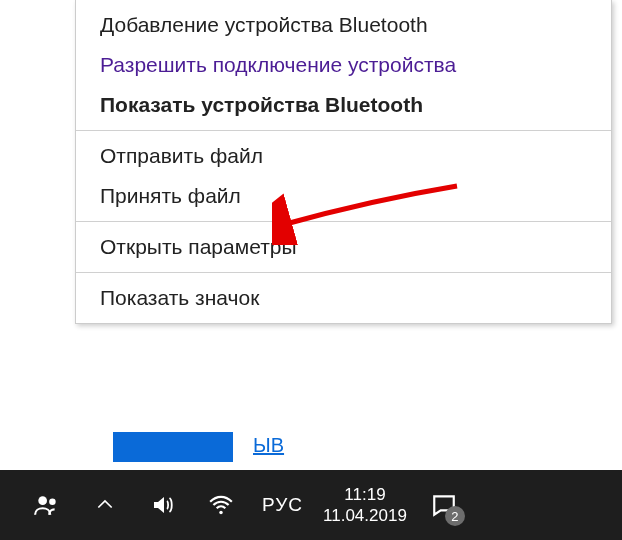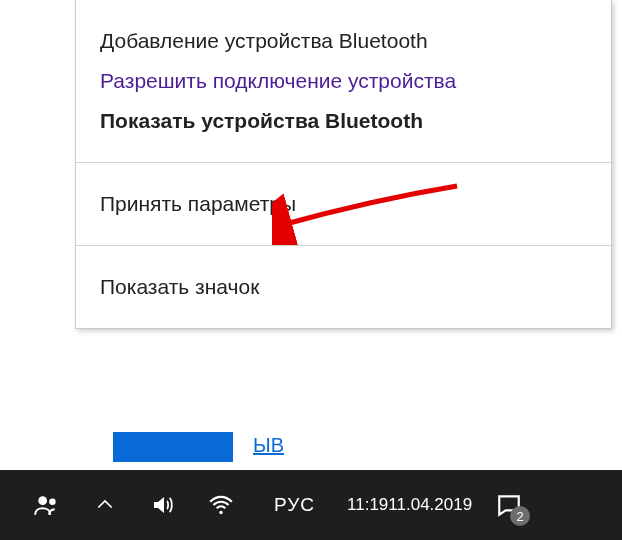--- a/index.html
+++ b/index.html
@@ -16,21 +16,21 @@
       top: 0;
       left: 75px;
       right: 10px;
       background: #fff;
       border: 1px solid #ccc;
       border-top: none;
       box-shadow: 2px 2px 5px rgba(0,0,0,0.2);
     }
     .menu-group {
       border-bottom: 1px solid #d0d0d0;
-      padding: 21px 0;
+      padding: 5px 0;
     }
     .menu-group:last-child { border-bottom: none; }
     .menu-item {
       padding: 8px 20px 8px 24px;
       font-size: 21px;
       color: #222;
       cursor: default;
       white-space: nowrap;
     }
     .menu-item.disabled { color: #4c1d95; }
@@ -87,24 +87,25 @@
       height: 46px;
       display: flex;
       align-items: center;
       justify-content: center;
       margin: 0 6px;
     }
     .tb-icon svg { fill: #fff; }
     .tb-lang {
       font-size: 19px;
       letter-spacing: 1px;
-      margin: 0 24px;
+      margin: 0 12px;
     }
     .tb-clock {
       display: flex;
+      flex-direction: column;
       align-items: center;
       justify-content: center;
       font-size: 17px;
       line-height: 1.25;
       margin: 0 14px 0 8px;
     }
     .tb-badge-wrap {
       position: relative;
       width: 46px;
       height: 46px;
@@ -131,21 +132,25 @@
 </head>
 <body>
 
 <div class="context-menu">
   <div class="menu-group">
     <div class="menu-item">Добавление устройства Bluetooth</div>
     <div class="menu-item disabled">Разрешить подключение устройства</div>
     <div class="menu-item bold">Показать устройства Bluetooth</div>
   </div>
   <div class="menu-group">
-    <div class="menu-item">Принять параметры</div>
+    <div class="menu-item">Отправить файл</div>
+    <div class="menu-item">Принять файл</div>
+  </div>
+  <div class="menu-group">
+    <div class="menu-item">Открыть параметры</div>
   </div>
   <div class="menu-group">
     <div class="menu-item">Показать значок</div>
   </div>
 </div>
 
 <svg class="arrow-svg" viewBox="0 0 190 65">
   <defs>
     <marker id="ah" markerWidth="14" markerHeight="12" refX="2" refY="6" orient="auto">
       <polygon points="0,0 14,6 0,12" fill="#e30000"></polygon>

